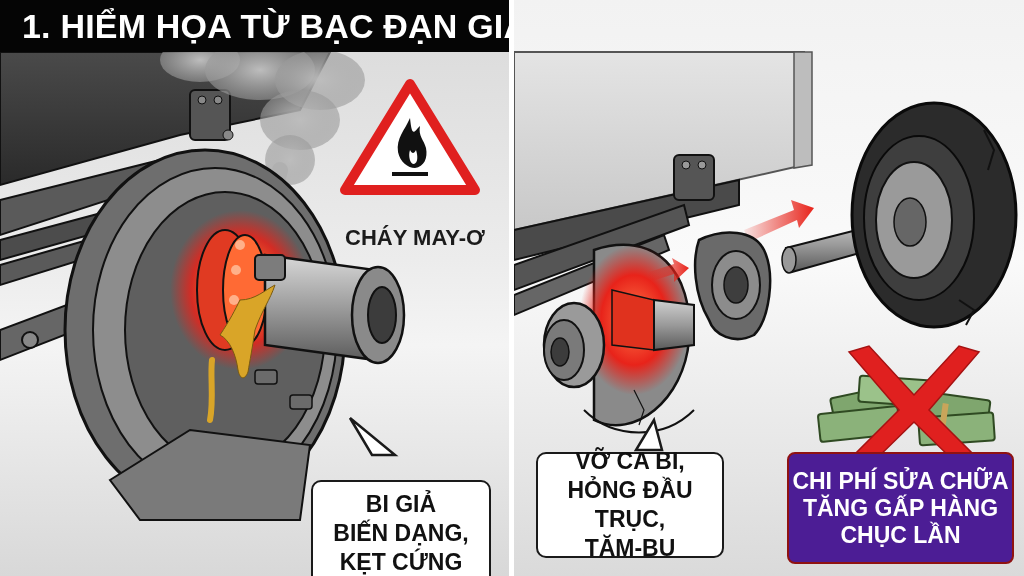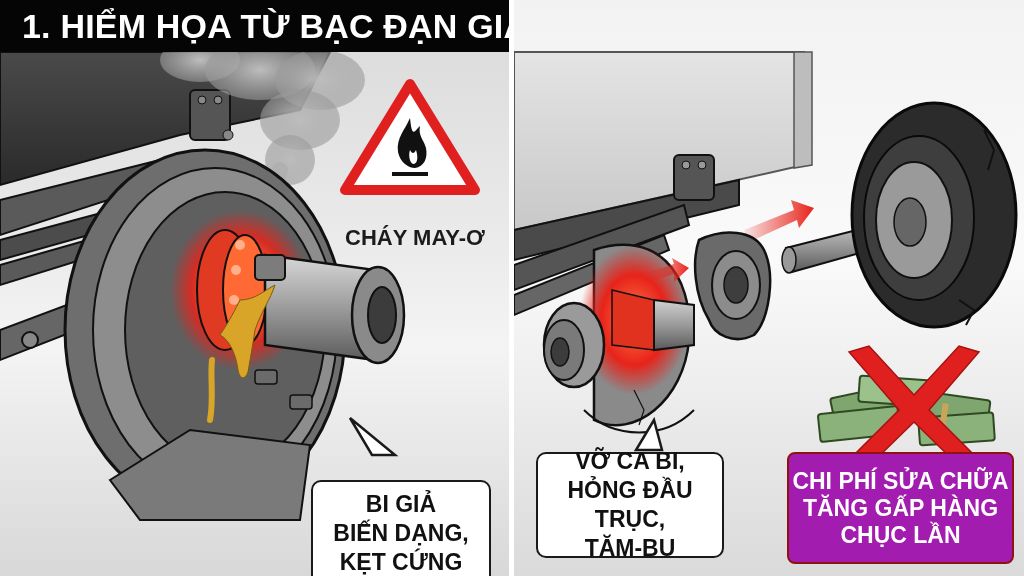--- a/index.html
+++ b/index.html
@@ -15,21 +15,21 @@
   .title-text { color: #ffffff; font-weight: 700; font-size: 34px; letter-spacing: 0.2px; white-space: nowrap; }
   .panel-left .title-bar { justify-content: flex-start; padding-left: 22px; }
 
   svg.scene { position: absolute; left: 0; top: 0; }
 
   .callout { position: absolute; background: #ffffff; border: 2.5px solid #1a1a1a; border-radius: 10px; text-align: center; font-weight: 700; color: #111; display: flex; align-items: center; justify-content: center; z-index: 4; }
   .callout-text { font-size: 23px; line-height: 29px; white-space: pre-line; }
 
   .warn-label { position: absolute; left: 345px; top: 203px; font-size: 22px; font-weight: 700; color: #1b1b1b; z-index: 4; white-space: nowrap; margin-top: 22px; }
 
-  .cost-box { position: absolute; left: 787px; top: 452px; width: 227px; height: 112px; background: #a21caf; border-radius: 8px; border: 2px solid #8f1212; display: flex; align-items: center; justify-content: center; z-index: 4; }
+  .cost-box { position: absolute; left: 787px; top: 452px; width: 227px; height: 112px; background: #4c1d95; border-radius: 8px; border: 2px solid #8f1212; display: flex; align-items: center; justify-content: center; z-index: 4; }
   .cost-text { color: #ffffff; font-weight: 700; font-size: 23px; line-height: 27px; text-align: center; white-space: pre-line; }
 </style>
 </head>
 <body>
 
 <div class="panel panel-left">
   <div class="title-bar">
     <span class="title-text">1. HIỂM HỌA TỪ BẠC ĐẠN GIẢ</span>
   </div>
 

